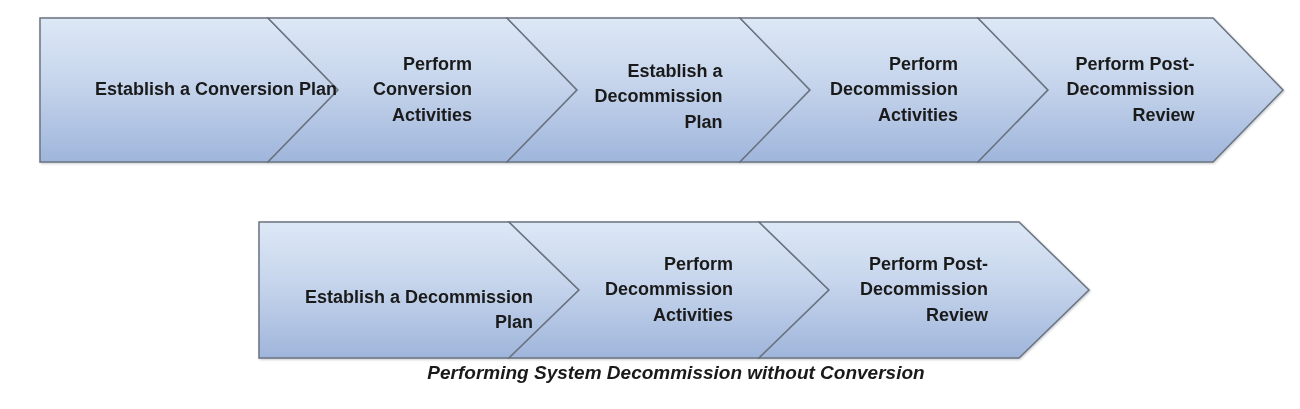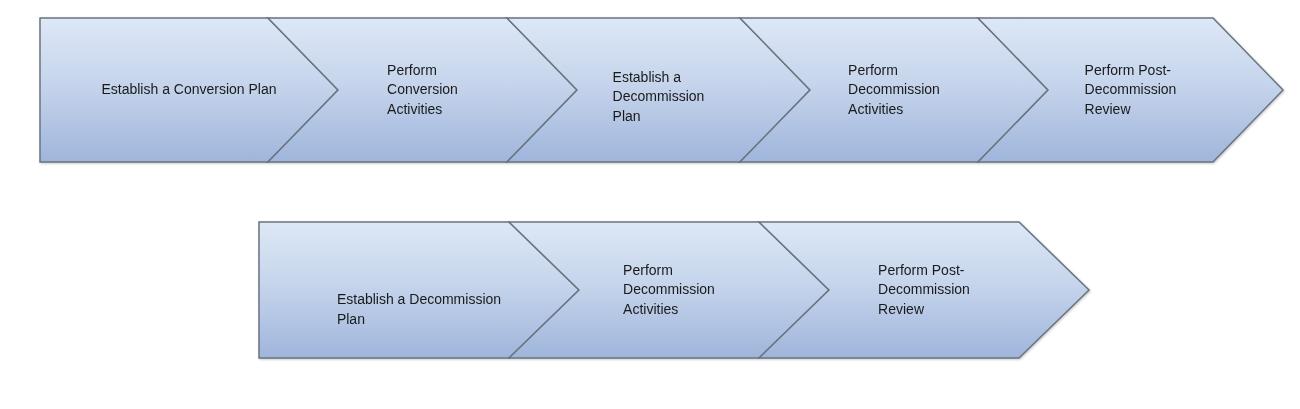--- a/index.html
+++ b/index.html
@@ -27,24 +27,24 @@
     stroke-linejoin: miter;
   }
   g.band {
     filter: drop-shadow(1px 1.5px 1px rgba(90, 100, 115, 0.35));
   }
   .step-label {
     position: absolute;
     display: flex;
     align-items: center;
     justify-content: center;
-    text-align: left;
+    text-align: right;
     white-space: pre-line;
-    font-weight: normal;
-    font-size: 14px;
+    font-weight: bold;
+    font-size: 18px;
     line-height: 1.4;
     color: #1a1a1a;
     pointer-events: none;
   }
   .flow-caption {
     position: absolute;
     text-align: center;
     font-weight: bold;
     font-style: italic;
     font-size: 19px;
@@ -73,21 +73,21 @@
       <path d="M978,18 H1213 L1283,90 L1213,162 H978 L1048,90 Z"></path>
     </g>
 
     <g class="band">
       <path d="M259,222 H509 L579,290 L509,358 H259 Z"></path>
       <path d="M509,222 H759 L829,290 L759,358 H509 L579,290 Z"></path>
       <path d="M759,222 H1019 L1089,290 L1019,358 H759 L829,290 Z"></path>
     </g>
   </svg>
 
-  <div class="step-label" style="left:40px;  top:18px; width:298px; height:144px;">Establish a Conversion Plan</div>
+  <div class="step-label" style="left:40px;  top:18px; width:298px; height:144px;padding-left:27px;">Establish a Conversion Plan</div>
   <div class="step-label" style="left:268px; top:18px; width:309px; height:144px;">Perform
 Conversion
 Activities</div>
   <div class="step-label" style="left:507px; top:18px; width:303px; height:144px;margin-top:7px;">Establish a
 Decommission
 Plan</div>
   <div class="step-label" style="left:740px; top:18px; width:308px; height:144px;">Perform
 Decommission
 Activities</div>
   <div class="step-label" style="left:978px; top:18px; width:305px; height:144px;">Perform Post-
@@ -97,14 +97,15 @@
 
   <div class="step-label" style="left:259px; top:222px; width:320px; height:176px;">Establish a Decommission
 Plan</div>
   <div class="step-label" style="left:509px; top:222px; width:320px; height:136px;">Perform
 Decommission
 Activities</div>
   <div class="step-label" style="left:759px; top:222px; width:330px; height:136px;">Perform Post-
 Decommission
 Review</div>
 
+  <div class="flow-caption" style="left:259px; top:362px; width:834px;">Performing System Decommission without Conversion</div>
 
 </div>
 
 </body></html>

